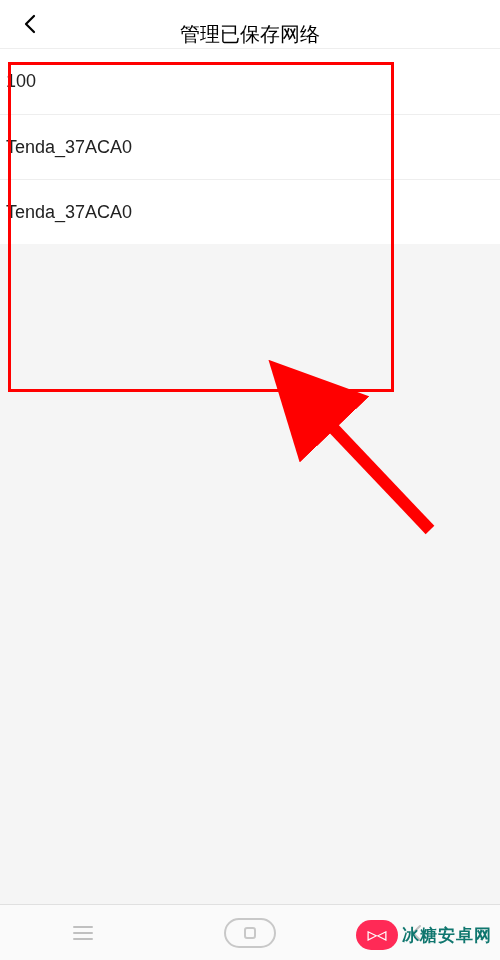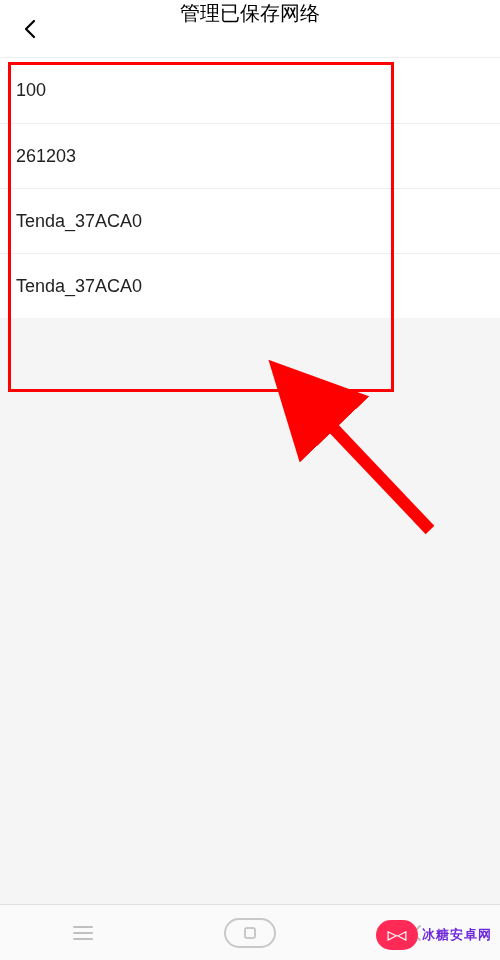--- a/index.html
+++ b/index.html
@@ -5,24 +5,24 @@
     * { margin: 0; padding: 0; box-sizing: border-box; }
     body {
       width: 500px;
       height: 960px;
       font-family: -apple-system, "Helvetica Neue", Arial, "PingFang SC", "Microsoft YaHei", sans-serif;
       background: #f5f5f5;
       position: relative;
       overflow: hidden;
     }
     .header {
-      height: 58px;
+      height: 49px;
       background: #ffffff;
       display: flex;
-      align-items: flex-start;
+      align-items: flex-end;
       position: relative;
       border-bottom: 1px solid #eee;
     }
     .back-btn {
       position: absolute;
       left: 18px;
       top: 50%;
       transform: translateY(-50%);
       width: 24px;
       height: 24px;
@@ -34,21 +34,21 @@
       text-align: center;
       font-size: 20px;
       font-weight: 500;
       color: #000;
     }
     .list-wrap {
       background: #ffffff;
     }
     .list-item {
       height: 65px;
-      padding: 0 16px;
+      padding: 0 6px;
       display: flex;
       align-items: center;
       font-size: 18px;
       color: #222;
       border-top: 1px solid #eee;
       cursor: pointer;
     }
     .list-item:first-child { border-top: none; }
     .highlight {
       position: absolute;
@@ -109,44 +109,41 @@
       width: 42px;
       height: 30px;
       border-radius: 16px;
       display: flex;
       align-items: center;
       justify-content: center;
       font-size: 12px;
       font-weight: bold;
     }
     .wm-text {
-      color: #6d28d9;
-      font-size: 13px;
+      color: #0f766e;
+      font-size: 17px;
       font-weight: bold;
       letter-spacing: 1px;
     }
   </style>
 </head>
 <body>
 
 <div class="header">
   <div class="back-btn">
     <svg viewBox="0 0 24 24" width="24" height="24">
       <path d="M16 4 L8 12 L16 20" stroke="#000" stroke-width="2.2" fill="none" stroke-linecap="round" stroke-linejoin="round"></path>
     </svg>
   </div>
   <div class="title">管理已保存网络</div>
 </div>
 
 <div class="list-wrap">
   <div class="list-item">
     <span>100</span>
-  </div>
-  <div class="list-item">
-    <span>261203</span>
   </div>
   <div class="list-item">
     <span>Tenda_37ACA0</span>
   </div>
   <div class="list-item">
     <span>Tenda_37ACA0</span>
   </div>
 </div>
 
 <div class="highlight" style="left:8px;top:62px;width:386px;height:330px"></div>

